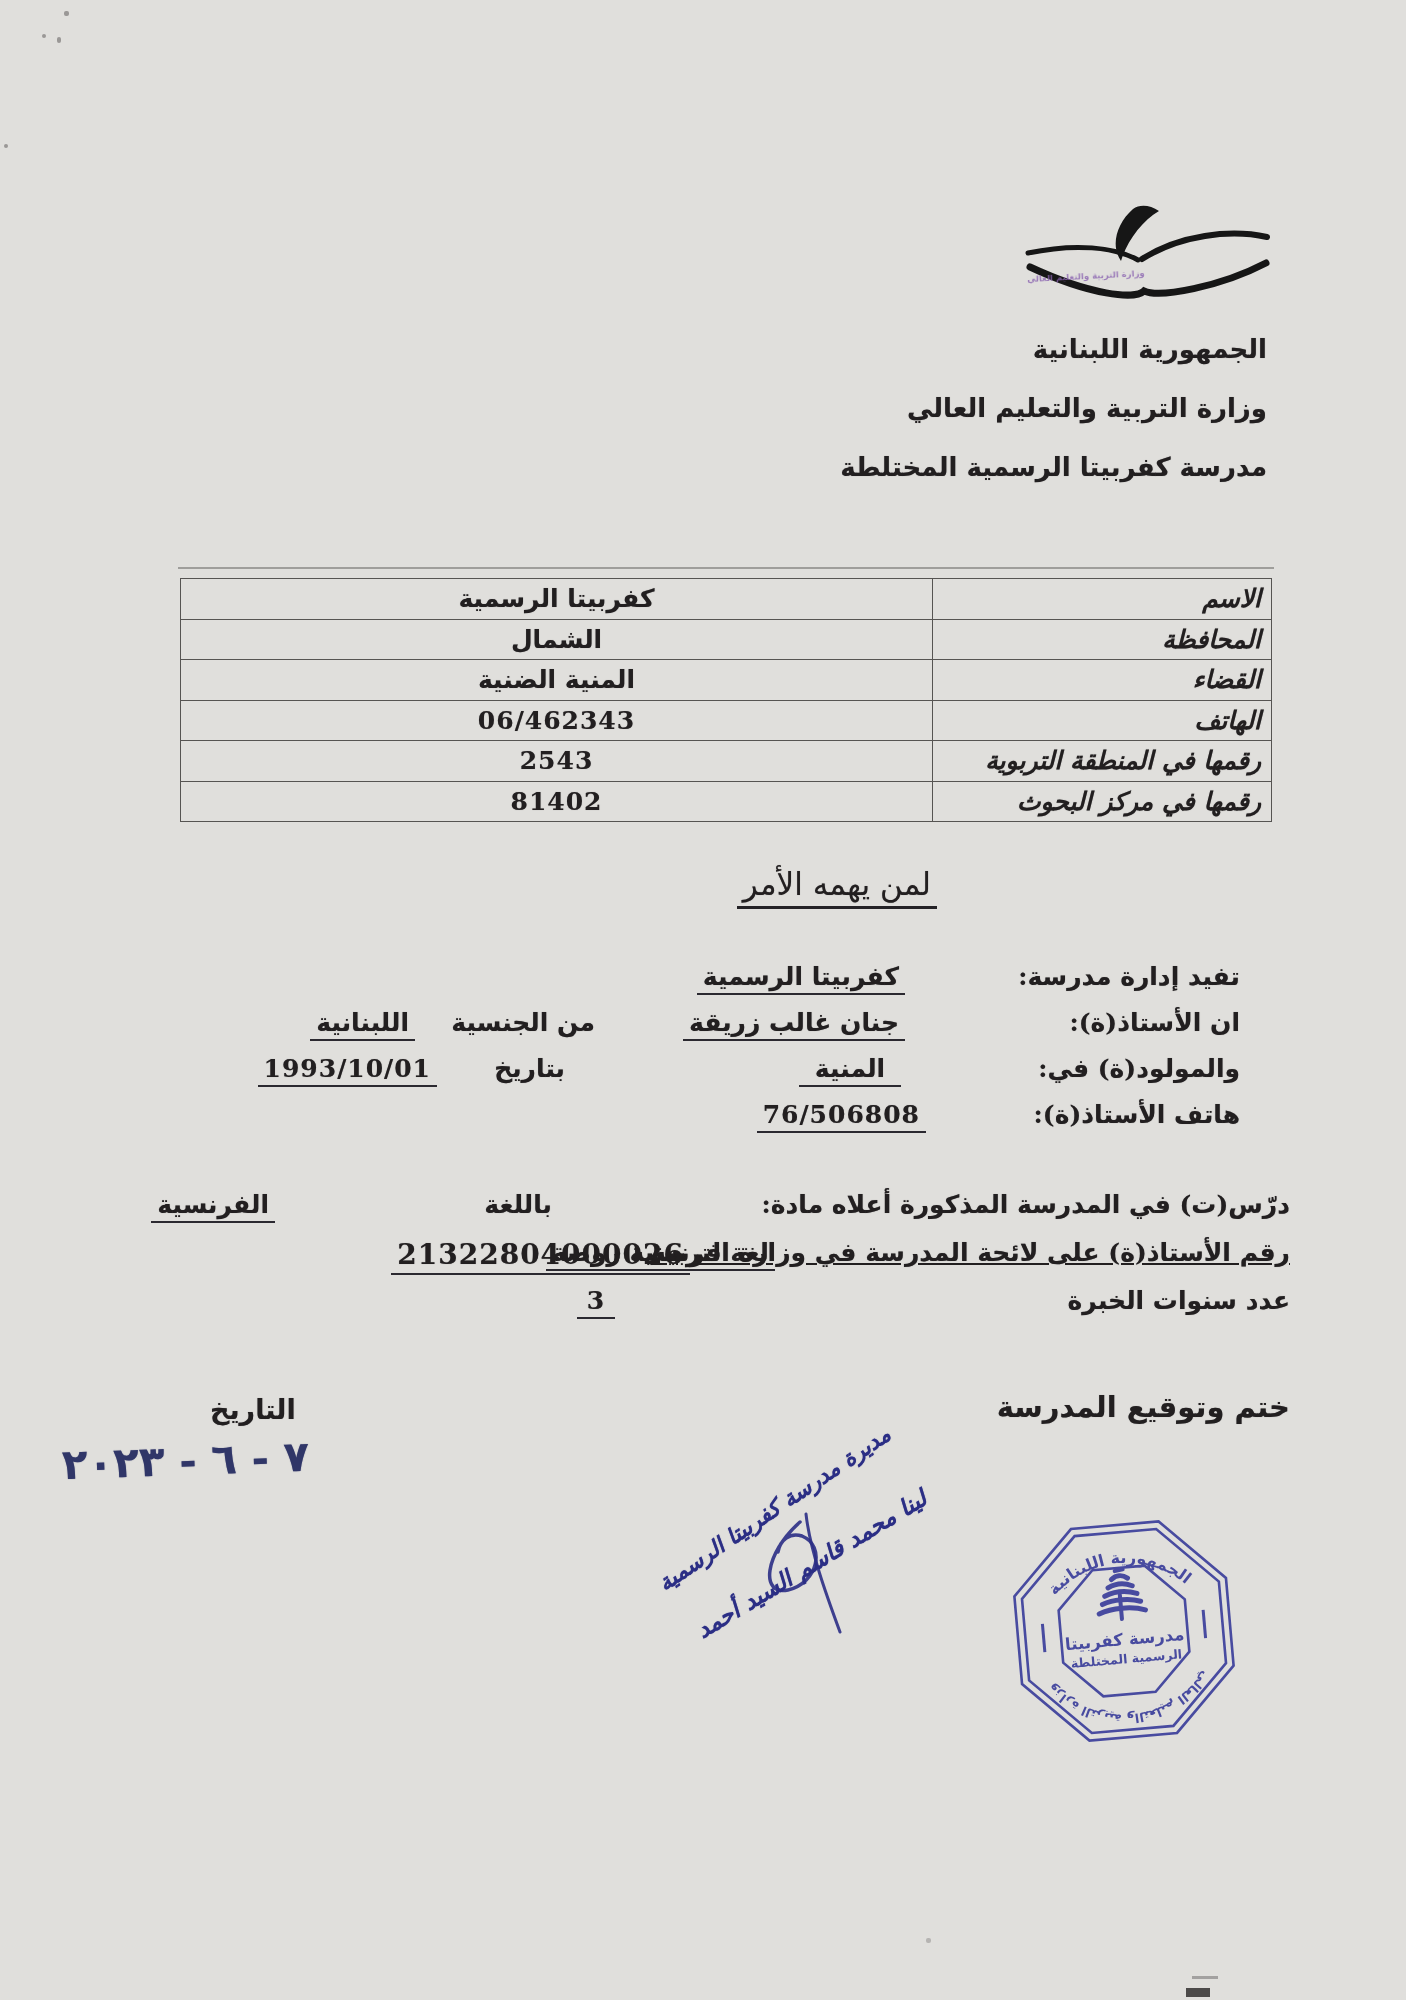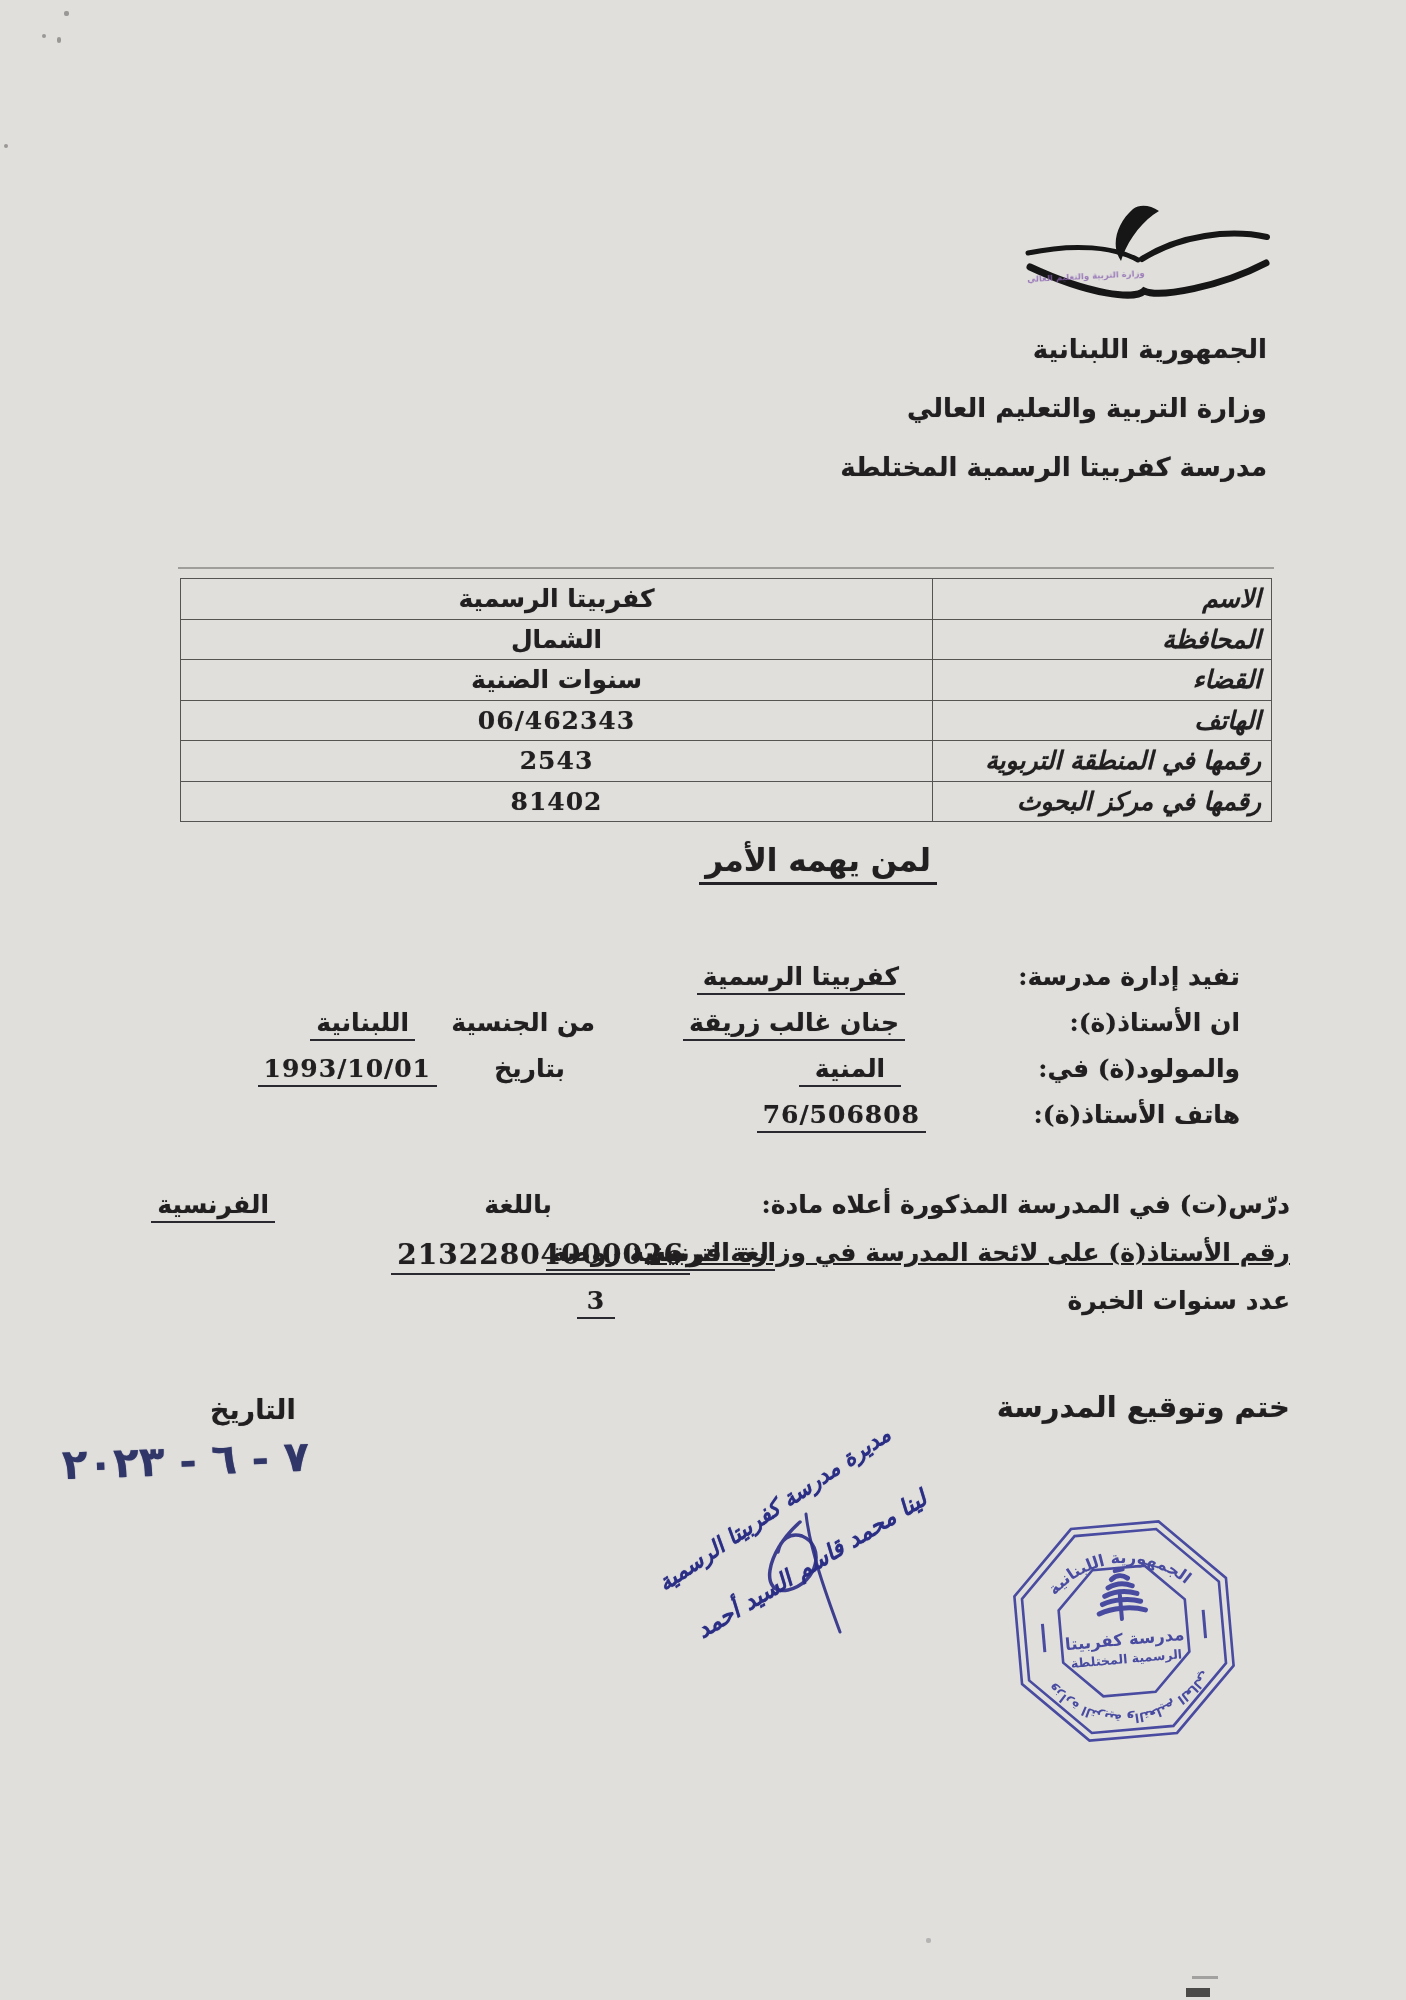--- a/index.html
+++ b/index.html
@@ -19,21 +19,21 @@
   .doc-title span{display:inline-block;border-bottom:3px solid #2a282b;padding:0 4px 3px;}
   
   .scanline{left:178px;top:567px;width:1096px;height:2px;background:#8f8d8b;opacity:.8;}
   
   table.info{position:absolute;top:578px;left:180px;width:1092px;border-collapse:collapse;table-layout:fixed;}
   table.info td{border:1.7px solid #565452;font-weight:bold;font-size:25px;height:39.5px;padding:0 10px;
     text-shadow:0 0 .7px rgba(40,38,40,.5);}
   td.tl{width:318px;text-align:right;font-style:italic;}
   td.tv{text-align:center;}
   
-  .sec-head{top:842px;right:469px;font-size:31px;font-weight:bold;}
+  .sec-head{top:866px;right:469px;font-size:31px;font-weight:normal;}
   .sec-head span{display:inline-block;border-bottom:3.5px solid #242226;padding:0 6px 4px;}
   
   .frow{position:absolute;left:0;width:100%;height:46px;font-weight:bold;font-size:25px;}
   .flabel{position:absolute;white-space:nowrap;}
   .fval{position:absolute;text-align:center;border-bottom:2.2px solid #2b2930;padding:0 6px 2px;white-space:nowrap;}
   .num{letter-spacing:1px;}
   
   .stamp-label{right:116px;top:1390px;font-size:29px;font-weight:bold;}
   .date-label{left:210px;top:1394px;font-size:27px;font-weight:bold;}
   .date-hand{left:62px;top:1436px;font-size:42px;color:#303668;transform:rotate(-2deg);
@@ -80,21 +80,21 @@
       <tr>
         <td class="tl">الاسم</td>
         <td class="tv">كفربيتا الرسمية</td>
       </tr>
       <tr>
         <td class="tl">المحافظة</td>
         <td class="tv">الشمال</td>
       </tr>
       <tr>
         <td class="tl">القضاء</td>
-        <td class="tv">سنوات الضنية</td>
+        <td class="tv">المنية الضنية</td>
       </tr>
       <tr>
         <td class="tl">الهاتف</td>
         <td class="tv num">06/462343</td>
       </tr>
       <tr>
         <td class="tl">رقمها في المنطقة التربوية</td>
         <td class="tv num">2543</td>
       </tr>
       <tr>

